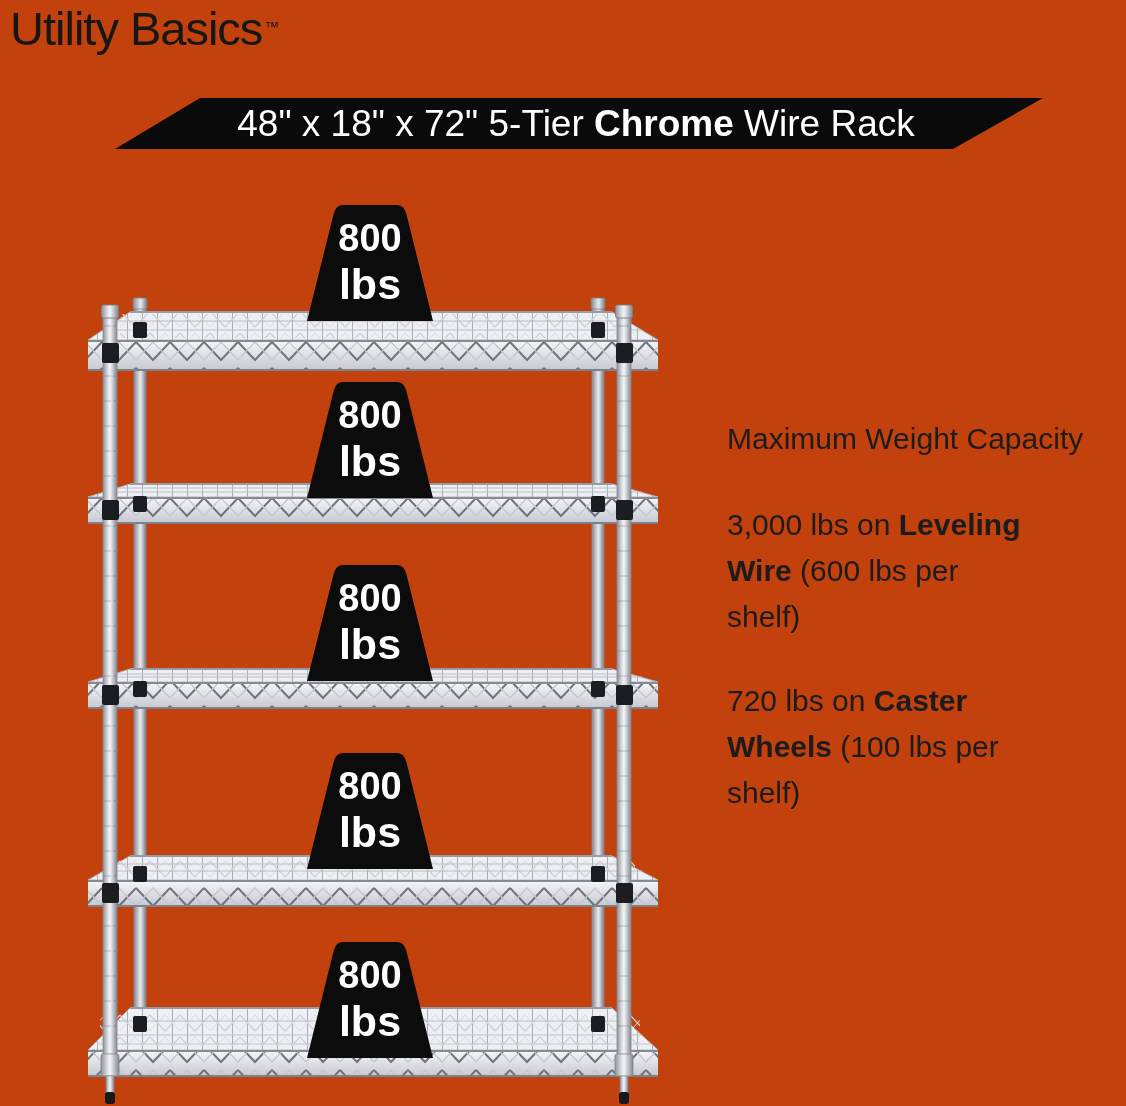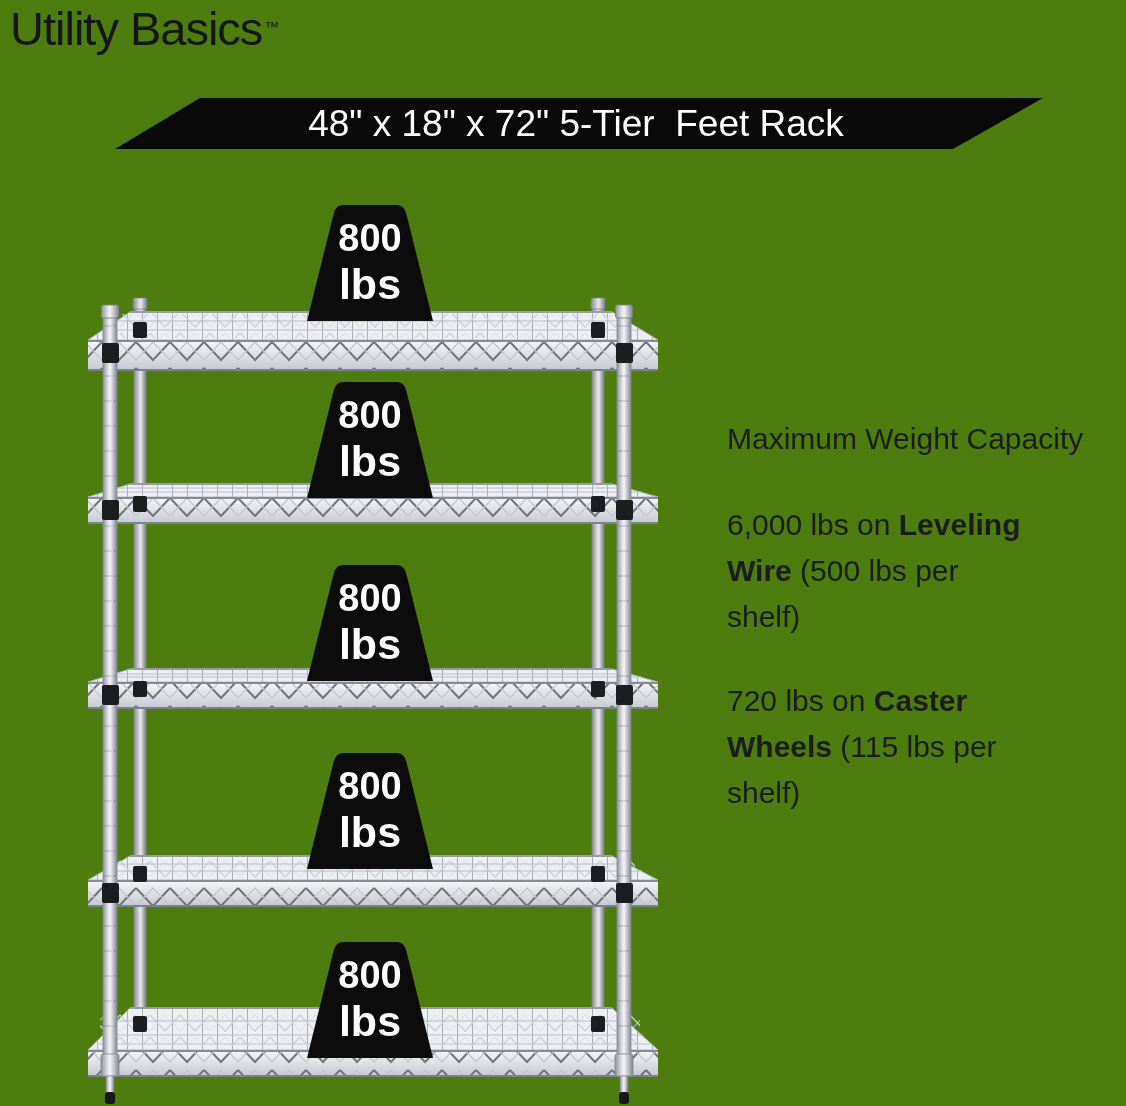--- a/index.html
+++ b/index.html
@@ -1,16 +1,16 @@
 <!DOCTYPE html>
 <html><head>
 <meta charset="utf-8">
 <style>
   html,body{margin:0;padding:0;background:#ffffff;}
-  #page{position:relative;width:1126px;height:1106px;background:#4d7c0f;overflow:hidden;
+  #page{position:relative;width:1126px;height:1106px;background:#c2410c;overflow:hidden;
         font-family:"Liberation Sans", sans-serif;}
 
   
   .brand{position:absolute;left:10px;top:2px;color:#161616;font-size:47px;line-height:1.15;
          letter-spacing:-1px;font-weight:400;}
   .brand sup{font-size:15px;letter-spacing:0;position:relative;top:4px;left:2px;font-weight:400;}
 
   
   .banner{position:absolute;left:115px;top:98px;width:928px;height:51px;background:#0a0a0a;
           clip-path:polygon(85px 0%, 100% 0%, calc(100% - 90px) 100%, 0% 100%);
@@ -42,21 +42,22 @@
 </style>
 </head>
 <body>
 
 <div id="page">
 
   <div class="brand"><span>Utility Basics</span><sup>™</sup></div>
 
   <div class="banner">
     <span class="seg">48" x 18" x 72" 5-Tier </span>
-    <span class="seg"> Feet Rack</span>
+    <span class="seg b">Chrome</span>
+    <span class="seg"> Wire Rack</span>
   </div>
 
   <svg class="rack-svg" viewBox="70 292 606 814" aria-hidden="true">
     <defs>
       <linearGradient id="postG" x1="0" y1="0" x2="1" y2="0">
         <stop offset="0" stop-color="#8e929a"></stop>
           <stop offset="0.35" stop-color="#dcdee3"></stop>
         <stop offset="0.5" stop-color="#f4f5f7"></stop>
           <stop offset="0.72" stop-color="#c2c5cc"></stop>
         <stop offset="1" stop-color="#83878f"></stop>
@@ -234,36 +235,36 @@
         <span class="val">800</span>
         <span class="unit">lbs</span>
       </div>
   </div>
 
   <div class="specs">
     <div class="heading">Maximum Weight Capacity</div>
 
     <div class="para">
       <div class="line">
-        <span class="seg">6,000 lbs on </span><span class="seg b">Leveling</span>
-      </div>
-      <div class="line">
-        <span class="seg b">Wire</span><span class="seg"> (500 lbs per</span>
+        <span class="seg">3,000 lbs on </span><span class="seg b">Leveling</span>
+      </div>
+      <div class="line">
+        <span class="seg b">Wire</span><span class="seg"> (600 lbs per</span>
       </div>
       <div class="line">
         <span class="seg">shelf)</span>
       </div>
     </div>
 
     <div class="para">
       <div class="line">
         <span class="seg">720 lbs on </span><span class="seg b">Caster</span>
       </div>
       <div class="line">
-        <span class="seg b">Wheels</span><span class="seg"> (115 lbs per</span>
+        <span class="seg b">Wheels</span><span class="seg"> (100 lbs per</span>
       </div>
       <div class="line">
         <span class="seg">shelf)</span>
       </div>
     </div>
   </div>
 
 </div>
 
 </body></html>

